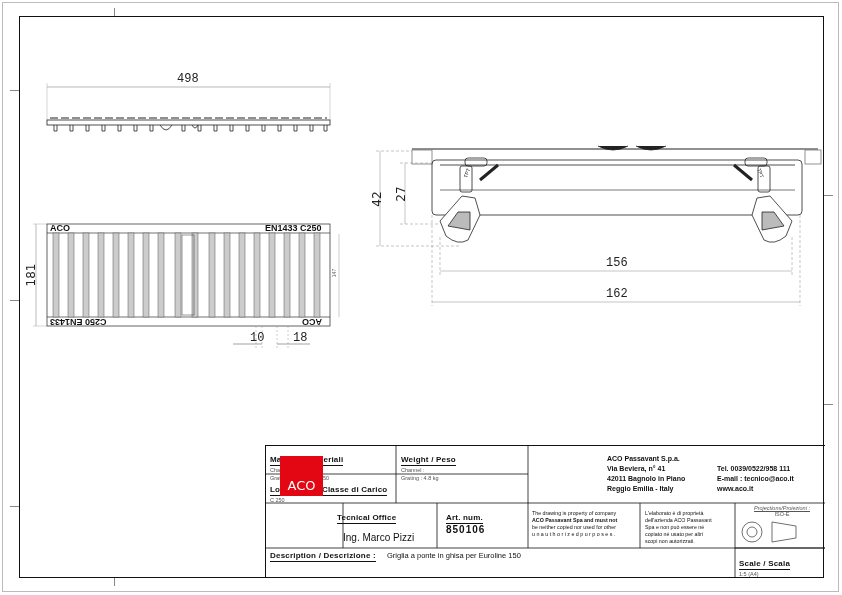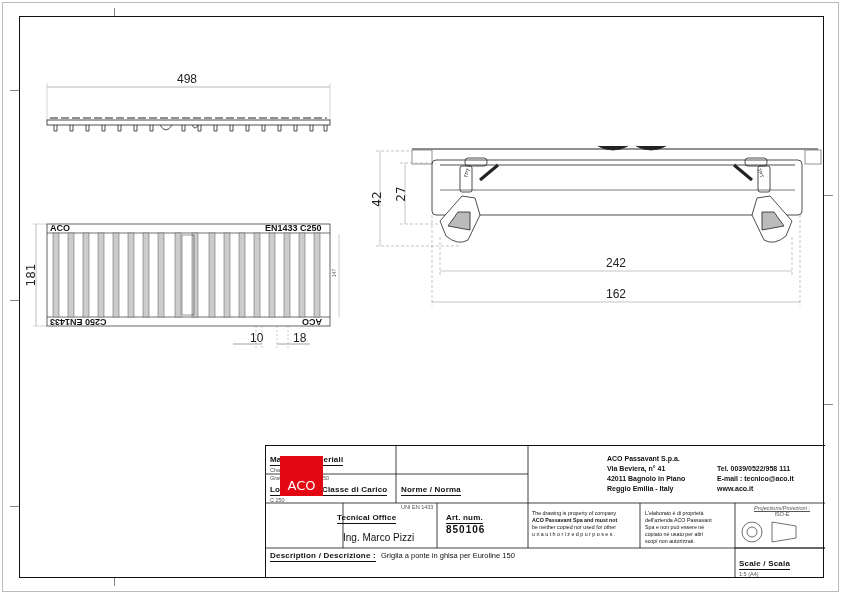--- a/index.html
+++ b/index.html
@@ -6,21 +6,21 @@
   body{width:842px;height:595px;position:relative;overflow:hidden;font-family:"Liberation Sans",sans-serif;color:#111;}
   .abs{position:absolute;}
   .sheet-edge{position:absolute;left:2px;top:2px;width:837px;height:590px;border:1px solid #bbb;box-sizing:border-box;}
   .frame{position:absolute;left:19px;top:16px;width:805px;height:562px;border:1.5px solid #111;box-sizing:border-box;}
   .tick{position:absolute;background:#888;}
   .tb{position:absolute;left:265px;top:445px;width:560px;height:133px;border-left:1px solid #111;border-top:1px solid #111;box-sizing:border-box;}
   .cell{position:absolute;box-sizing:border-box;}
   .lbl{font-size:8px;font-weight:bold;letter-spacing:.2px;border-bottom:1px solid #111;display:inline-block;padding-bottom:1px;}
   .sm{font-size:5.5px;color:#555;line-height:8px;}
   .val{font-size:10px;}
-  .dim{font-size:12px;font-family:Liberation Sans, sans-serif;color:#222;}
+  .dim{font-size:12px;font-family:Liberation Mono, monospace;color:#222;}
   .dimv{font-size:12px;font-family:"DejaVu Sans",sans-serif;color:#222;transform:rotate(-90deg);transform-origin:center;}
   svg{position:absolute;left:0;top:0;}
 </style>
 </head>
 <body>
 
 <div class="sheet-edge"></div>
 <div class="frame"></div>
 
 <div class="tick" style="left:10px;top:90px;width:9px;height:1px"></div>
@@ -146,58 +146,59 @@
 <div class="abs dimv" style="left:20px;top:268px">181</div>
 <div class="abs" style="left:330px;top:270px;font-size:5px;color:#666;transform:rotate(-90deg)">147</div>
 <div class="abs dim" style="left:250px;top:331px">10</div>
 <div class="abs dim" style="left:293px;top:331px">18</div>
 <div class="abs" style="left:50px;top:223px;font-size:9px;font-weight:bold">ACO</div>
 <div class="abs" style="left:265px;top:223px;font-size:9px;font-weight:bold">EN1433  C250</div>
 <div class="abs" style="left:50px;top:317px;font-size:9px;font-weight:bold;transform:rotate(180deg)">C250  EN1433</div>
 <div class="abs" style="left:302px;top:317px;font-size:9px;font-weight:bold;transform:rotate(180deg)">ACO</div>
 <div class="abs dimv" style="left:369px;top:192px">42</div>
 <div class="abs dimv" style="left:393px;top:187px">27</div>
-<div class="abs dim" style="left:606px;top:256px">242</div>
+<div class="abs dim" style="left:606px;top:256px">156</div>
 <div class="abs dim" style="left:606px;top:287px">162</div>
 <div class="abs" style="left:462px;top:170px;font-size:5px;transform:rotate(-70deg)">TPT</div>
 <div class="abs" style="left:756px;top:170px;font-size:5px;transform:rotate(70deg)">TPT</div>
 
 <div class="tb">
 
   <div class="cell" style="left:4px;top:2px;width:126px">
     <div class="lbl">Material / Materiali</div>
     <div class="sm">Channel :</div>
     <div class="sm">Grating : Ghisa GGG 50</div>
   </div>
 
+  <div class="cell" style="left:135px;top:2px;width:126px">
+    <div class="lbl">Weight / Peso</div>
+    <div class="sm">Channel :</div>
+    <div class="sm">Grating : 4.8 kg</div>
+  </div>
 
   <div class="cell" style="left:4px;top:32px;width:126px">
     <div class="lbl">Load Class / Classe di Carico</div>
     <div class="sm">C 250</div>
   </div>
 
-  <div class="cell" style="left:135px;top:32px;width:126px">
-    <div class="lbl">Norme / Norma</div>
-    <div class="sm" style="margin-top:7px">UNI EN 1433</div>
-  </div>
 
 
   <div class="cell" style="left:71px;top:60px;width:90px">
     <div class="lbl">Tecnical Office</div>
     <div class="val" style="margin-top:8px;margin-left:6px">Ing. Marco Pizzi</div>
   </div>
 
   <div class="cell" style="left:180px;top:60px;width:85px">
     <div class="lbl">Art. num.</div>
     <div class="val" style="margin-top:0;font-weight:bold;letter-spacing:1px">850106</div>
   </div>
 
   <div class="cell" style="left:4px;top:105px;width:260px;font-size:7.5px;white-space:nowrap">
     <span class="lbl">Description / Descrizione :</span>
-    <span style="margin-left:3px">Griglia a ponte in ghisa per Euroline 150</span>
+    <span style="margin-left:9px">Griglia a ponte in ghisa per Euroline 150</span>
   </div>
 
   <div class="cell" style="left:14px;top:10px;width:43px;height:40px;background:#e30613;display:flex;align-items:flex-end;justify-content:space-around;padding-bottom:3px">
     <span style="color:#fff;font-size:13px;font-family:'DejaVu Sans',sans-serif">ACO</span>
   </div>
   <div class="cell" style="left:341px;top:8px;font-size:7px;line-height:10px;font-weight:bold">
     <div>ACO Passavant S.p.a.</div>
     <div>Via Beviera, n° 41</div>
     <div>42011 Bagnolo in Piano</div>
     <div>Reggio Emilia - Italy</div>

